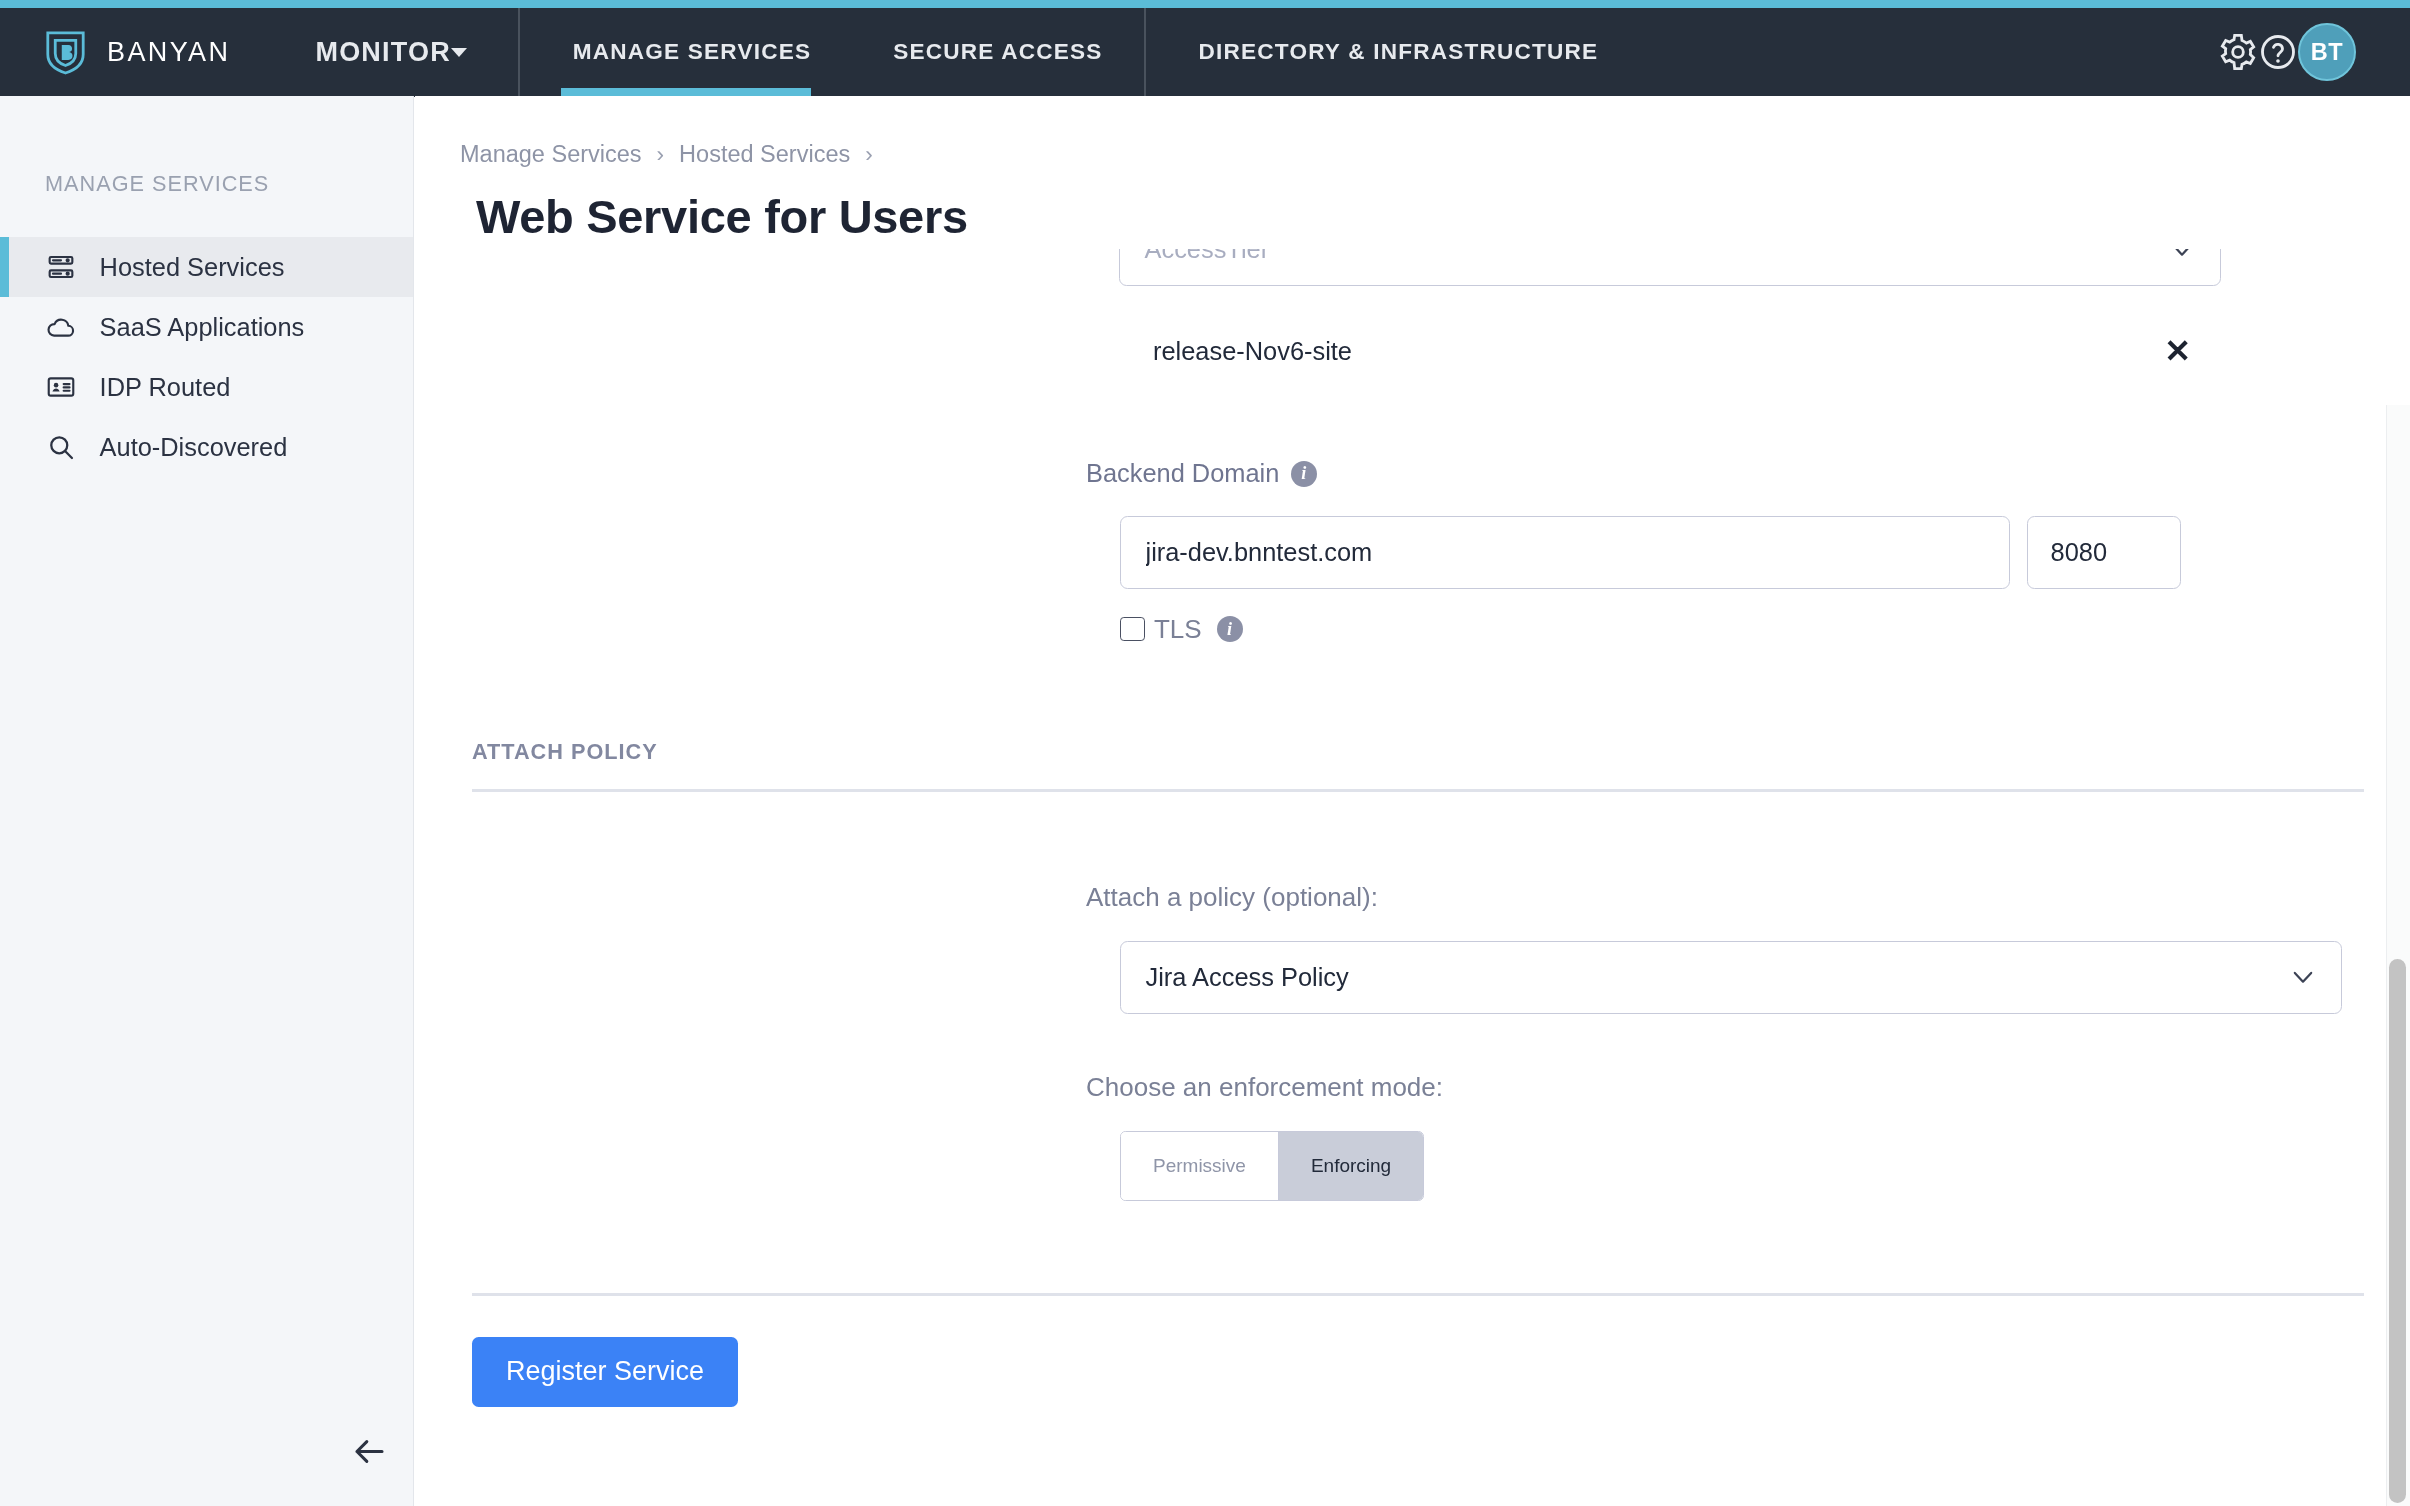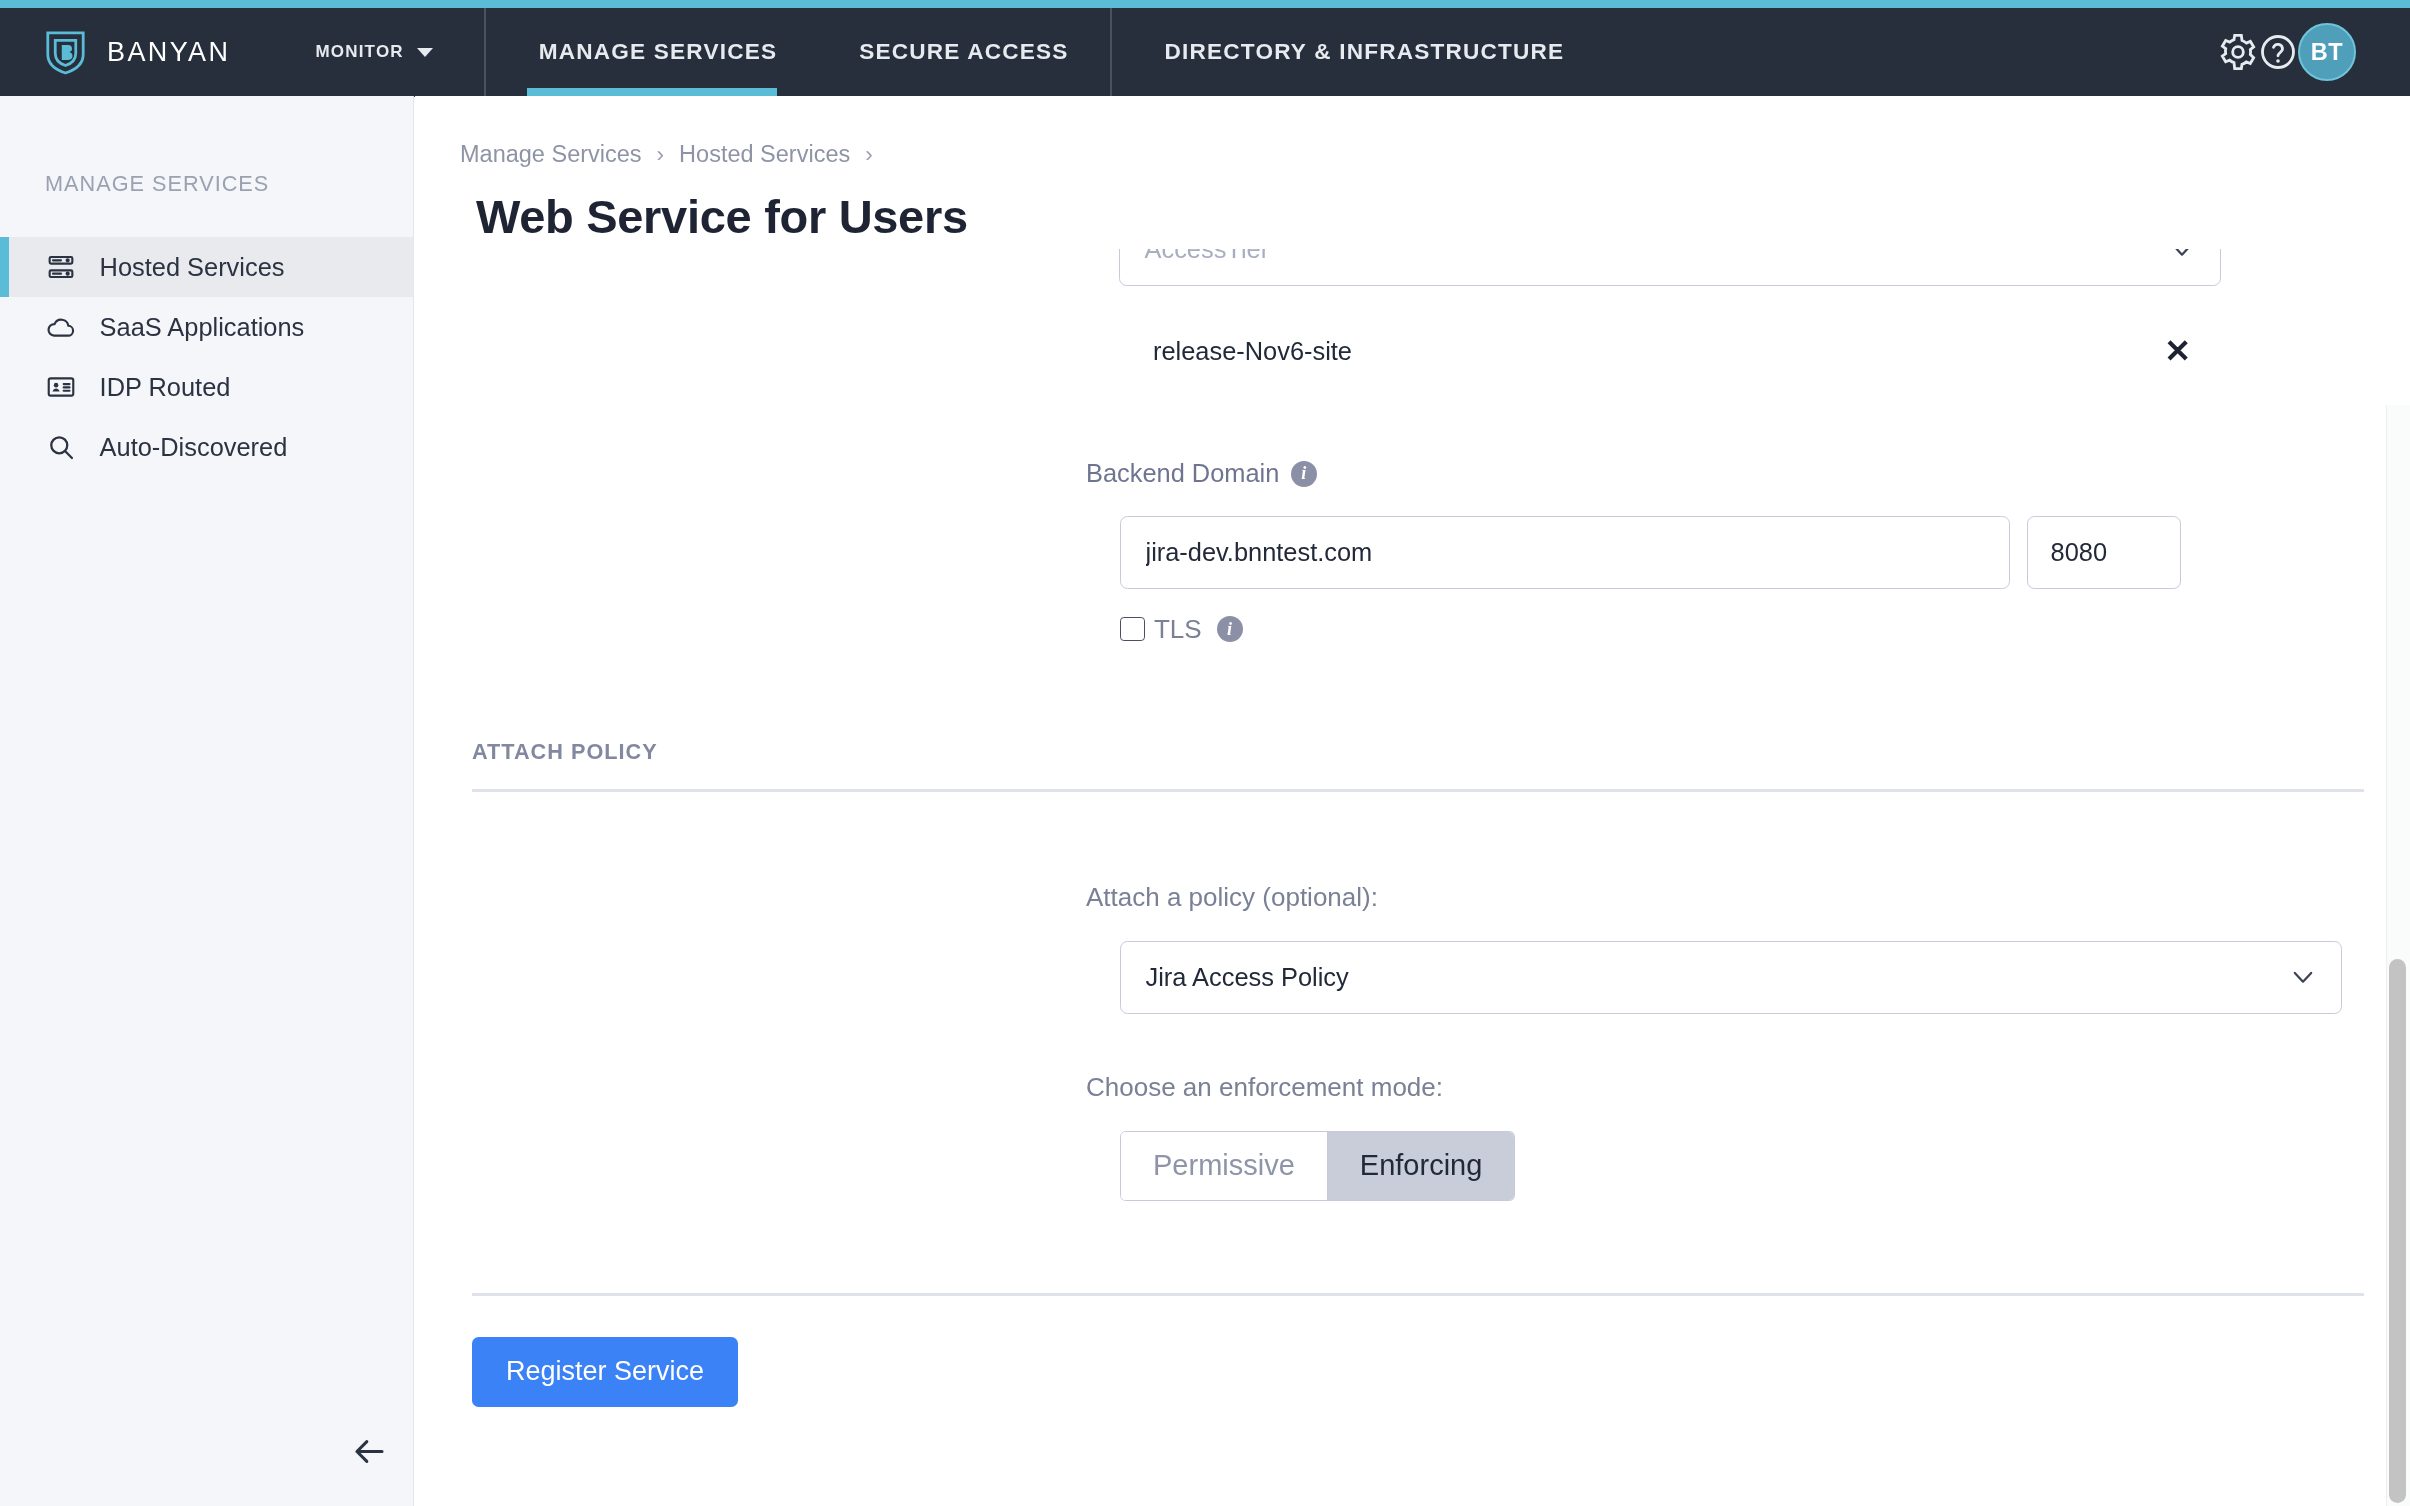--- a/index.html
+++ b/index.html
@@ -22,23 +22,23 @@
   }
   .brand {
     display: flex; align-items: center; gap: 21px;
     padding-left: 45px; padding-right: 38px;
   }
   .brand-logo { width: 41px; height: 45px; display: block; }
   .brand-name {
     color: #ffffff; font-size: 27px; letter-spacing: 2.4px; font-weight: 400;
   }
   .nav-monitor {
-    display: flex; align-items: center; gap: 13px;
+    display: flex; align-items: center; 
     padding: 0 51px 0 47px;
-    color: #e7eaee; font-size: 17px; letter-spacing: 1.2px; font-weight: 600;
+    color: #e7eaee; font-size: 27px; letter-spacing: 1.2px; font-weight: 600;
     cursor: pointer;
   }
   .caret-down {
     width: 0; height: 0;
     border-left: 8.5px solid transparent; border-right: 8.5px solid transparent;
     border-top: 9.4px solid #e7eaee;
   }
   .nav-sep {
     width: 1.9px; background: #49525d; margin: 0;
     align-self: stretch;
@@ -198,21 +198,21 @@
   }
 
   .small-label { color: #7a8096; font-size: 26px; }
 
   .seg-group {
     display: flex; border: 1.9px solid #c7cada; border-radius: 5.6px;
     overflow: hidden; width: fit-content;
   }
   .seg {
     height: 68px; display: flex; align-items: center; 
-    padding: 0 32px; font-size: 29px; cursor: pointer;
+    padding: 0 32px; font-size: 19px; cursor: pointer;
     background: #ffffff; color: #8f95a8;
   }
   .seg + .seg { border-left: 1.9px solid #c7cada; }
   .seg.active { background: #c9cdd9; color: #222a3a; }
 
   .footer-rule {
     height: 2.8px; background: #dfe2ea;
     margin: 0 58px 0 45px;
   }
   .primary-btn {

